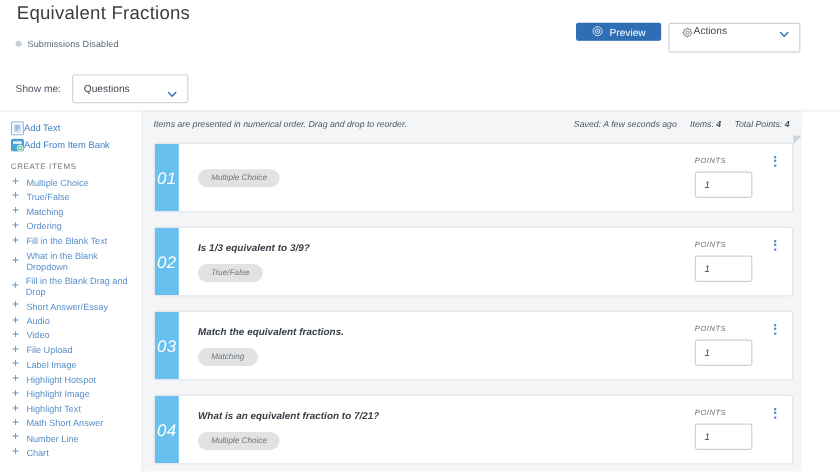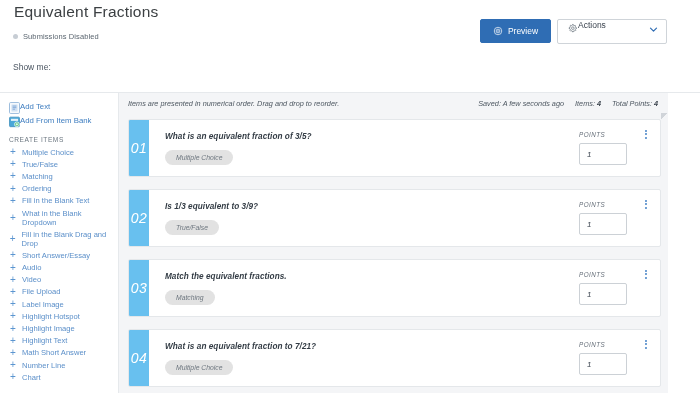--- a/index.html
+++ b/index.html
@@ -25,21 +25,21 @@
   .showme-row { position:absolute; left:13px; top:62px; display:flex; align-items:center; gap:9px; }
   .showme-label { font-size:8.5px; color:#4a5561; }
   .select-box {
     width:97px; height:24px; border:1px solid #cfd4d9; border-radius:2px; background:#fff;
     display:flex; align-items:center; justify-content:space-between; padding:0 8px 0 9px;
   }
   .select-value { font-size:8.5px; color:#3c4550; }
   .chev { width:9px; height:9px; }
 
   .btn-preview {
-    position:absolute; left:480px; top:19px; width:71px; height:24px;
+    position:absolute; left:480px; top:19px; width:71px; height:15px;
     background:#2f6db4; border:1px solid #2f6db4; border-radius:2px;
     display:flex; align-items:center; justify-content:center; gap:5px; cursor:pointer;
   }
   .btn-preview .lbl { color:#fff; font-size:8.5px; }
   .btn-actions {
     position:absolute; left:557px; top:19px; width:110px; height:25px;
     background:#fff; border:1px solid #cfd4d9; border-radius:2px;
     display:flex; align-items:flex-start; padding:0 8px 0 9px; gap:0; cursor:pointer;
   }
   .btn-actions .lbl { font-size:8.5px; color:#3c4550; flex:1; }
@@ -126,20 +126,28 @@
   <div class="top-header">
     <div class="page-title">Equivalent Fractions</div>
 
     <div class="subs-row">
       <span class="subs-dot"></span>
       <span class="subs-text">Submissions Disabled</span>
     </div>
 
     <div class="showme-row">
       <span class="showme-label">Show me:</span>
+      <div class="select-box">
+        <span class="select-value">Questions</span>
+        <span class="chev">
+          <svg width="9" height="9" viewBox="0 0 12 12">
+              <path d="M2 4.2 L6 8.2 L10 4.2" fill="none" stroke="#2f6db4" stroke-width="1.6" stroke-linecap="round" stroke-linejoin="round"></path>
+            </svg>
+        </span>
+      </div>
     </div>
 
     <div class="btn-preview">
       <span>
         <svg width="10" height="10" viewBox="0 0 16 16">
           <circle cx="8" cy="8" r="6" fill="none" stroke="#ffffff" stroke-width="1.1"></circle>
           <circle cx="8" cy="8" r="3" fill="none" stroke="#ffffff" stroke-width="1.1"></circle>
           <circle cx="8" cy="8" r="1.1" fill="#ffffff"></circle>
         </svg>
       </span>
@@ -280,21 +288,20 @@
             <b>4</b>
           </span>
         </span>
       </div>
 
       <div class="scroll-mark"></div>
 
       <div class="card" style="top:26px;">
         <div class="card-num">01</div>
         <div class="card-body">
-          <div class="q-text">What is an equivalent fraction of 3/5?</div>
           <div class="type-pill">Multiple Choice</div>
           <div class="points-wrap">
             <div class="points-label">POINTS</div>
             <div class="points-input">1</div>
           </div>
           <div class="kebab">
               <i></i>
               <i></i>
               <i></i>
             </div>

